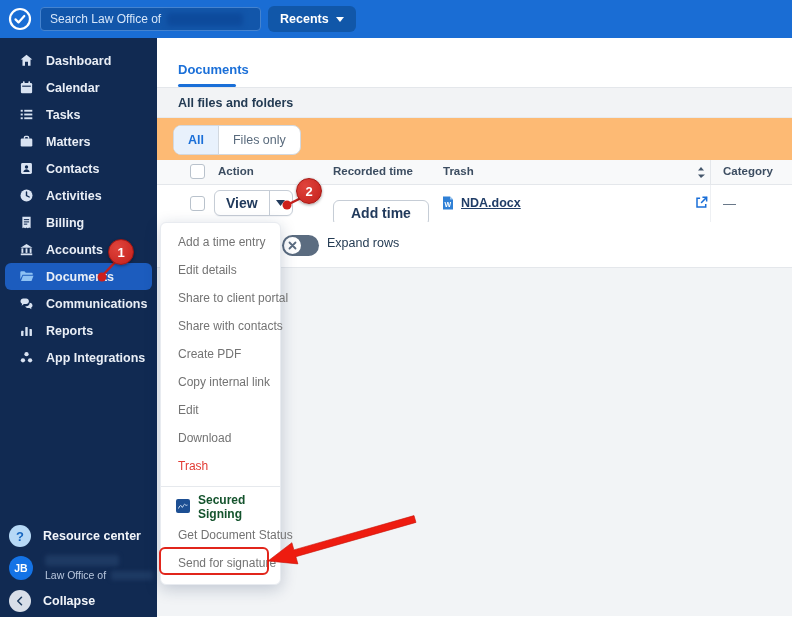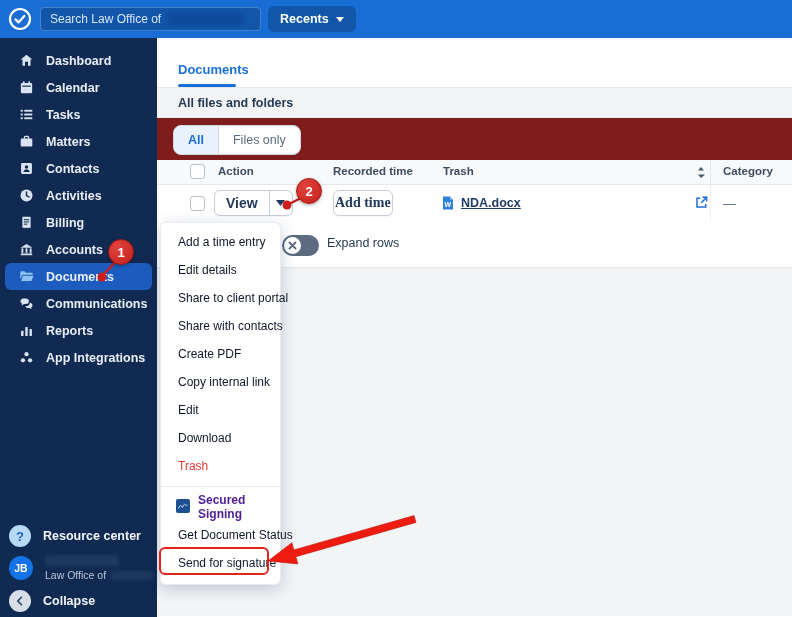--- a/index.html
+++ b/index.html
@@ -38,56 +38,56 @@
   .acct-org { font-size:10.5px; color:#b8c7dd; display:flex; align-items:center; gap:5px; }
   .org-redact { width:42px; height:9px; background:#1e3a63; border-radius:2px; filter:blur(2px); display:inline-block; }
 
   
   .main { position:absolute; left:157px; top:38px; width:635px; height:579px; background:#fff; }
   .tabbar { position:relative; height:50px; border-bottom:1px solid #e4e7eb; }
   .tab { position:absolute; left:21px; bottom:10px; color:#1a6fd8; font-size:13px; font-weight:bold; cursor:pointer; }
   .tab-underline { position:absolute; left:21px; bottom:0; width:58px; height:3px; background:#1a6fd8; border-radius:2px; }
   .band { height:30px; background:#f2f3f5; border-bottom:1px solid #e7eaee; display:flex; align-items:center; padding-left:21px;
     font-size:12.5px; font-weight:bold; color:#243b53; }
-  .filter-row { position:relative; height:42px; background:#7f1d1d; }
+  .filter-row { position:relative; height:42px; background:#fdba74; }
   .seg { position:absolute; left:16px; top:7px; height:30px; display:flex; border:1px solid #d2d8df; border-radius:8px; overflow:hidden; background:#fff; }
   .seg-btn { display:flex; align-items:center; padding:0 14px; font-size:12.5px; cursor:pointer; }
   .seg-btn.on { background:#e8f1fc; color:#1a6fd8; font-weight:bold; border-right:1px solid #d2d8df; }
   .seg-btn.off { color:#5a6b7d; }
 
   .thead { position:relative; height:25px; background:#f8f9fa; border-bottom:1px solid #e4e7eb; font-size:11.5px; font-weight:bold; color:#3c4d61; }
   .th { position:absolute; top:5px; }
   .trow { position:relative; height:37px; background:#fff; }
   .checkbox { position:absolute; width:15px; height:15px; border:1.5px solid #b9c2cc; border-radius:3px; background:#fff; cursor:pointer; }
   .btn { display:inline-flex; align-items:center; background:#fff; border:1px solid #c6cdd6; border-radius:6px; height:26px;
     font-size:14px; font-weight:bold; color:#213a5c; cursor:pointer; box-shadow:0 1px 1px rgba(30,50,90,.05); }
   .view-btn { position:absolute; left:57px; top:5px; }
   .view-main { padding:0 11px; }
   .view-caret { width:23px; height:100%; display:flex; align-items:center; justify-content:center; border-left:1px solid #c6cdd6; }
-  .addtime-btn { position:absolute; left:176px; top:5px; padding:0 1px;font-family:Liberation Serif, serif; }
+  .addtime-btn { position:absolute; left:176px; top:15px; padding:0 17px; }
   .file-ic { position:absolute; left:283px; top:10px; }
   .file-link { position:absolute; left:304px; top:11px; font-size:12.5px; font-weight:600; color:#1f3c66; text-decoration:underline; cursor:pointer; }
   .ext-ic { position:absolute; left:537px; top:10px; cursor:pointer; }
   .cat-dash { position:absolute; left:566px; top:11px; color:#55импed; color:#55667a; font-size:13px; }
   .vline { position:absolute; left:553px; top:0; bottom:0; width:1px; background:#e4e7eb; }
 
   .expand-row { position:relative; height:46px; background:#fff; border-bottom:1px solid #e4e7eb; }
   .toggle { position:absolute; left:125px; top:13px; width:37px; height:21px; border-radius:11px; background:#5b6c80; cursor:pointer; }
   .knob { position:absolute; left:2px; top:2px; width:17px; height:17px; border-radius:50%; background:#fff;
     display:flex; align-items:center; justify-content:center; }
   .expand-label { position:absolute; left:170px; top:14px; font-size:12.5px; font-weight:400; color:#243b53; }
   .below { height:348px; background:#f2f4f6; }
 
   
   .menu { position:absolute; left:160px; top:222px; width:121px; background:#fff; border:1px solid #e8ebf0; border-radius:6px;
     box-shadow:0 4px 16px rgba(20,40,80,.22); padding:5px 0 7px; z-index:20; }
-  .menu-item { height:28px; line-height:28px; padding-left:17px; font-size:12px; color:#0f172a; white-space:nowrap; cursor:pointer; }
+  .menu-item { height:28px; line-height:28px; padding-left:17px; font-size:12px; color:#737373; white-space:nowrap; cursor:pointer; }
   .menu-item.trash { color:#e23b34; }
   .menu-divider { border-top:1px solid #e6e9ed; margin:6px 0; }
-  .menu-section { height:28px; display:flex; align-items:center; gap:8px; padding-left:15px; font-size:12px; font-weight:bold; color:#4c1d95; }
+  .menu-section { height:28px; display:flex; align-items:center; gap:8px; padding-left:15px; font-size:12px; font-weight:bold; color:#14532d; }
 
   
   .overlay { position:absolute; left:0; top:0; width:792px; height:617px; pointer-events:none; z-index:40; }
   .badge { position:absolute; width:26px; height:26px; border-radius:50%; background:radial-gradient(circle at 35% 30%, #e0443c, #c3201b);
     border:1px solid #a51612; color:#fff; font-size:13px; font-weight:bold; display:flex; align-items:center; justify-content:center;
     box-shadow:0 1px 3px rgba(0,0,0,.35); z-index:41; }
   .badge1 { left:108px; top:239px; }
   .badge2 { left:296px; top:178px; }
   .hl-rect { position:absolute; left:159px; top:547px; width:110px; height:28px; border:2.5px solid #e1251b; border-radius:6px; z-index:30; }
 </style>

